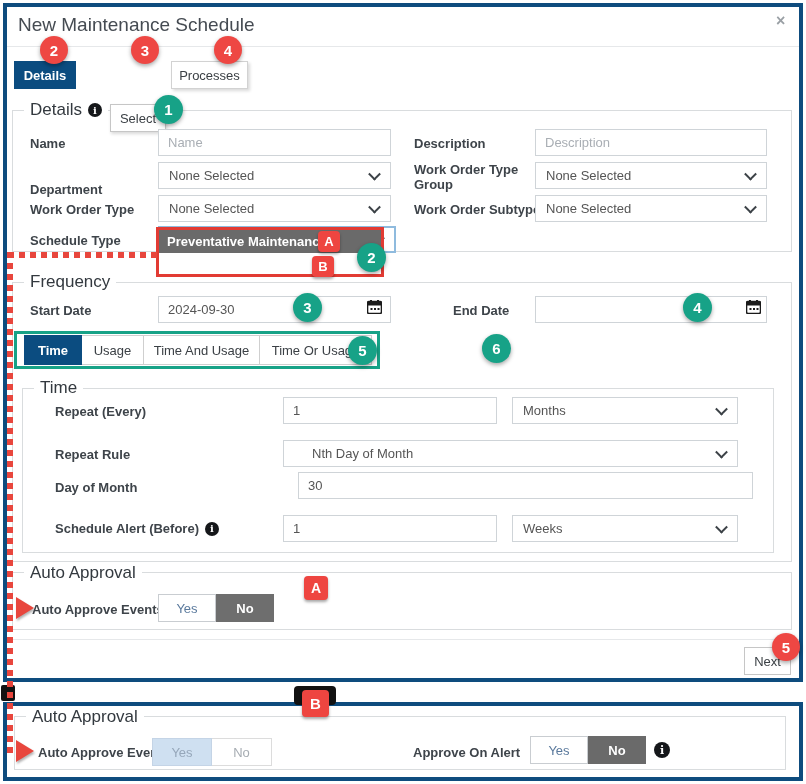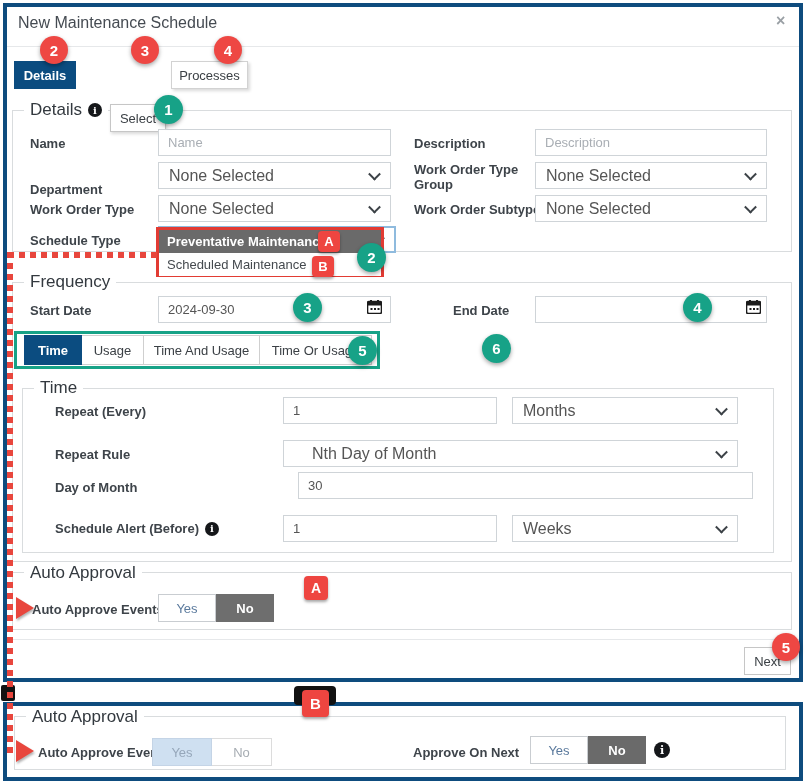--- a/index.html
+++ b/index.html
@@ -1,35 +1,35 @@
 <!DOCTYPE html>
 <html><head>
 <meta charset="utf-8">
 <style>
   html,body{margin:0;padding:0;background:#fff;}
   .canvas{position:relative;width:806px;height:784px;background:#fff;
     font-family:"Liberation Sans",sans-serif;overflow:hidden;}
   .abs{position:absolute;box-sizing:border-box;}
   .frame{border:4px solid #0e4c7e;background:#fff;z-index:1;}
-  .title{font-size:16px;color:#454b52;z-index:2;}
+  .title{font-size:19px;color:#454b52;z-index:2;}
   .close{font-size:16px;font-weight:bold;color:#9aa0a5;z-index:2;cursor:pointer;}
   .divider{height:1px;background:#e6e8ea;z-index:2;}
   .tab{height:28px;display:flex;align-items:center;justify-content:center;
     font-size:13px;z-index:3;}
   .tab.active{background:#0b4c80;color:#fff;font-weight:bold;}
   .tab.inactive{background:#fff;color:#3b4045;border:1px solid #d2d2d2;
     box-shadow:2px 2px 3px rgba(0,0,0,.15);}
   .fieldset{border:1px solid #d9dcde;z-index:2;}
   .legend{background:#fff;padding:0 6px;font-size:17px;color:#33393f;z-index:3;
     display:flex;align-items:center;gap:6px;}
   .label{font-size:13px;font-weight:700;color:#3e444a;z-index:3;line-height:15px;}
   .input{height:27px;border:1px solid #cfd4d8;font-family:"Liberation Sans",sans-serif;
     font-size:13px;color:#555;padding:0 9px;background:#fff;z-index:3;}
   .input::placeholder{color:#a9aeb4;}
-  .select{height:27px;border:1px solid #cfd4d8;background:#fff;font-size:16px;
+  .select{height:27px;border:1px solid #cfd4d8;background:#fff;font-size:13px;
     color:#555;display:flex;align-items:center;padding:0 26px 0 10px;z-index:3;cursor:pointer;}
   .chev{position:absolute;right:11px;top:50%;width:7px;height:7px;
     border-right:2px solid #3c4247;border-bottom:2px solid #3c4247;
     transform:translateY(-70%) rotate(45deg);}
   .rbadge{width:28px;height:28px;border-radius:50%;background:#ee4743;color:#fff;
     font-weight:bold;font-size:15px;display:flex;align-items:center;justify-content:center;
     box-shadow:0 2px 4px rgba(0,0,0,.35);z-index:50;}
   .tbadge{width:29px;height:29px;border-radius:50%;background:#17a287;color:#fff;
     font-weight:bold;font-size:15px;display:flex;align-items:center;justify-content:center;
     box-shadow:0 2px 4px rgba(0,0,0,.35);z-index:50;}
@@ -119,23 +119,20 @@
     <span class="chev"></span>
   </div>
 
   <div class="abs select" style="left:158px;top:226px;width:238px;border:2px solid #8fbbde;">
     <span class="chev"></span>
   </div>
   <div class="abs dropdown" style="left:156px;top:227px;width:228px;height:50px;">
     <div class="opt-row opt-sel">
       <span>Preventative Maintenance</span>
     </div>
-    <div class="opt-row opt-plain">
-      <span>Scheduled Maintenance</span>
-    </div>
   </div>
   <div class="abs sqbadge" style="left:318px;top:231px;">A</div>
   <div class="abs sqbadge" style="left:312px;top:256px;">B</div>
   <div class="abs tbadge" style="left:357px;top:243px;">2</div>
 
   <div class="abs doth" style="left:8px;top:252px;width:150px;"></div>
   <div class="abs dotv" style="left:7px;top:252px;height:505px;"></div>
 
   <div class="abs fieldset" style="left:12px;top:282px;width:780px;height:280px;"></div>
   <div class="abs legend" style="left:24px;top:272px;">
@@ -249,21 +246,21 @@
   <div class="abs arrow" style="left:16px;top:740px;"></div>
   <div class="abs label" style="left:38px;top:745px;">Auto Approve Events</div>
   <div class="abs tog" style="left:152px;top:738px;">
     <div class="topt" style="width:60px;background:#cfe0f1;border:1px solid #c4d4e6;color:#96a7ba;">
       <span>Yes</span>
     </div>
     <div class="topt" style="width:60px;background:#fff;border:1px solid #dcdcdc;border-left:none;color:#a6acb2;">
       <span>No</span>
     </div>
   </div>
-  <div class="abs label" style="left:413px;top:745px;">Approve On Next</div>
+  <div class="abs label" style="left:413px;top:745px;">Approve On Alert</div>
   <div class="abs tog" style="left:530px;top:736px;">
     <div class="topt" style="width:58px;background:#fff;border:1px solid #c9cdd1;color:#5b7a9d;">
       <span>Yes</span>
     </div>
     <div class="topt" style="width:58px;background:#6a6a6a;color:#fff;font-weight:bold;">
       <span>No</span>
     </div>
   </div>
   <span class="abs info" style="left:654px;top:742px;width:16px;height:16px;font-size:11px;z-index:3;">i</span>
 

